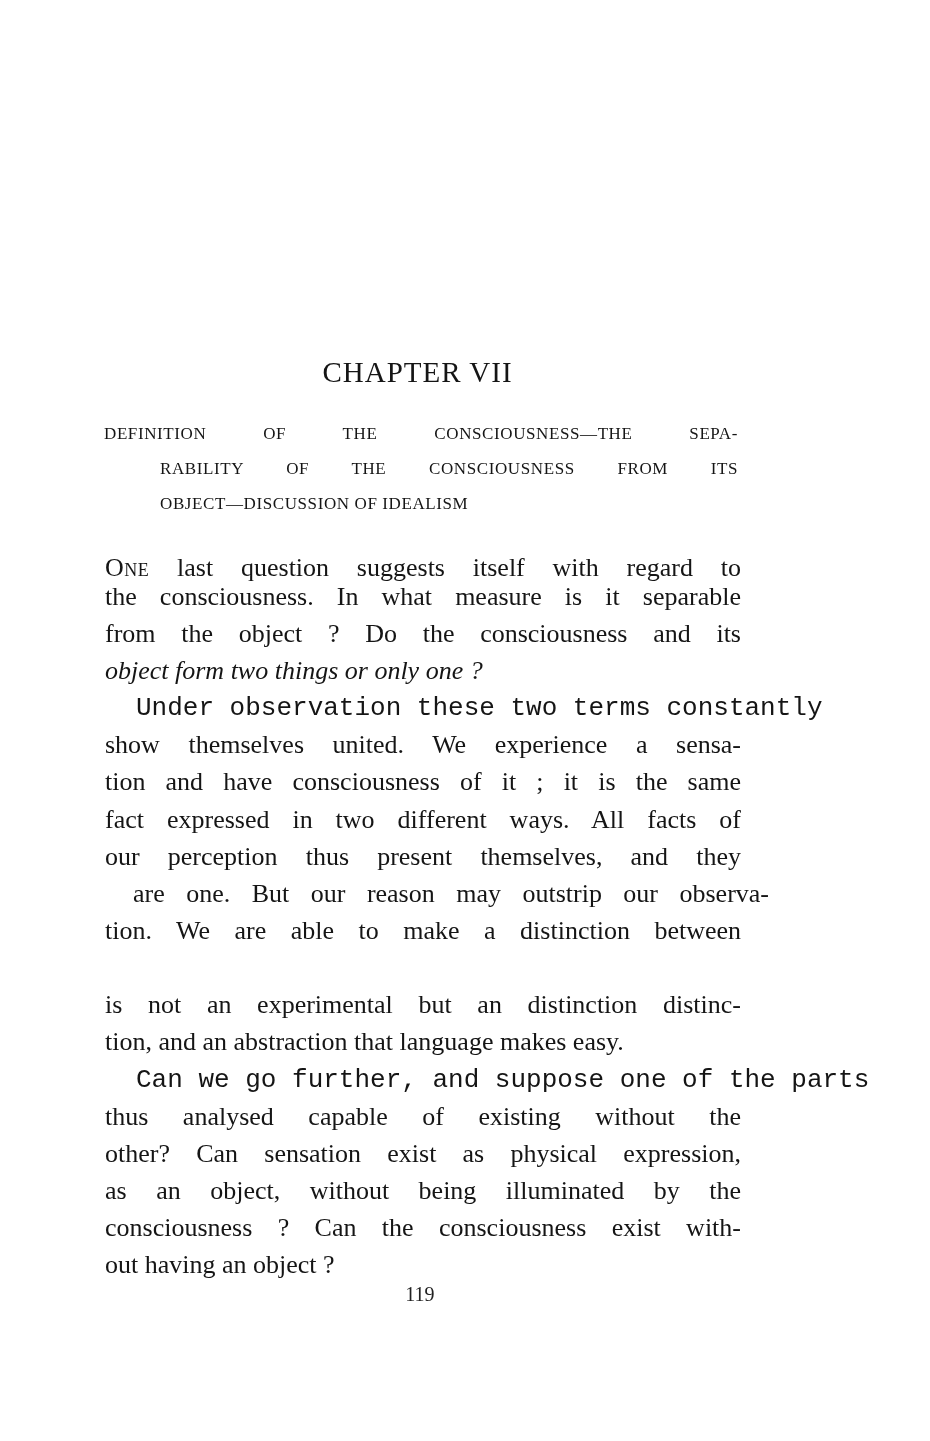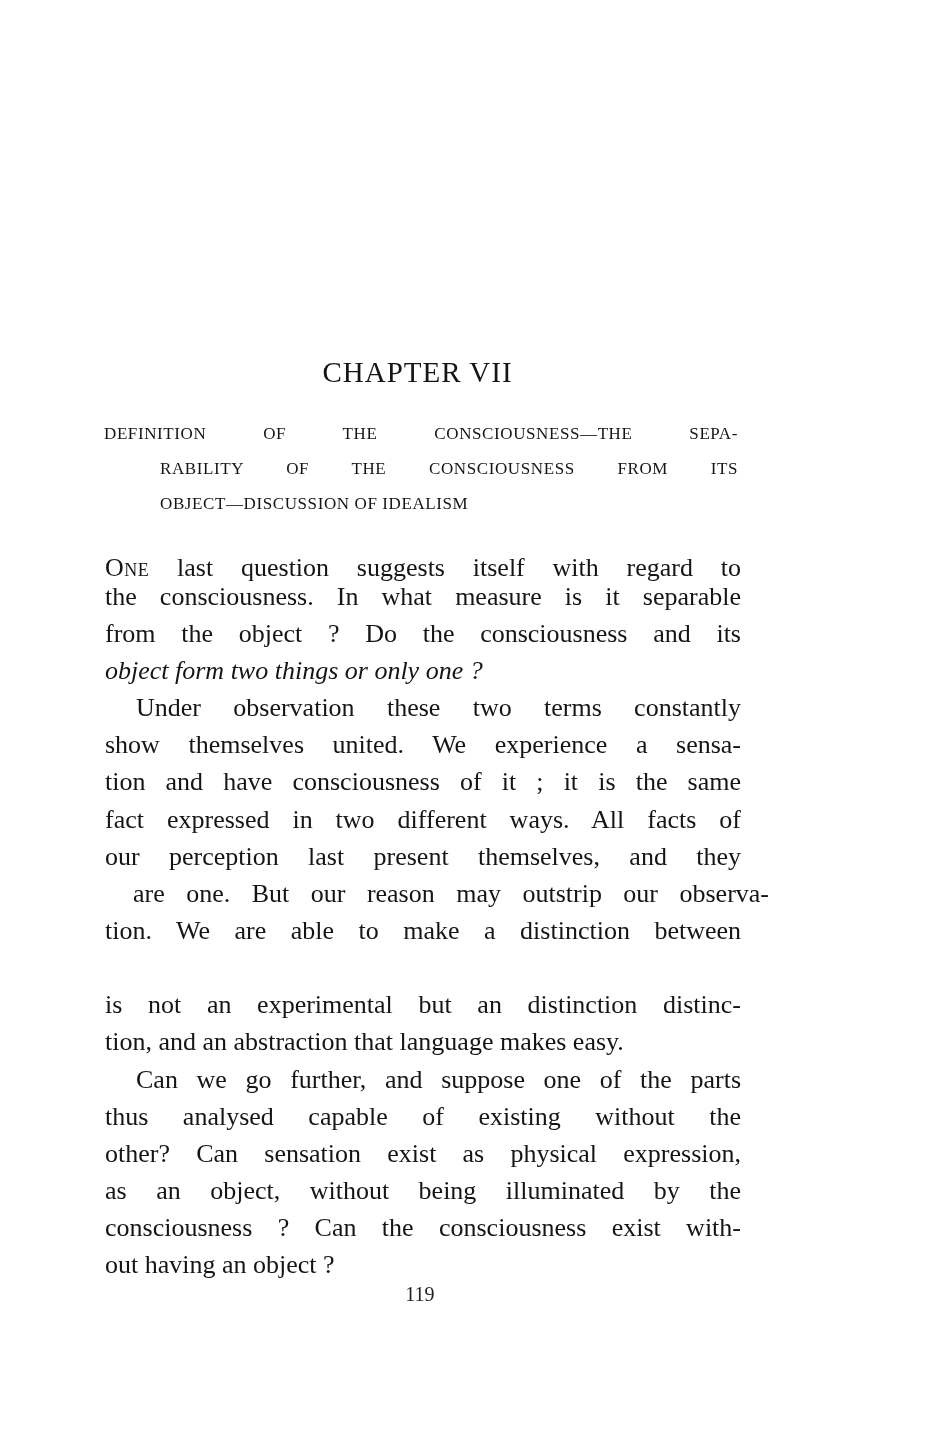--- a/index.html
+++ b/index.html
@@ -53,21 +53,21 @@
     left: 105px;
     width: 636px;
     font-family: "Liberation Serif", "DejaVu Serif", serif;
     font-size: 26px;
     line-height: 32px;
     white-space: nowrap;
     color: #151515;
     text-align: justify;
     text-align-last: justify;
   }
-  .text-line.indent { left: 136px; width: 605px; }
+  .text-line.indent { left: 136px; width: 605px; font-family: Liberation Mono, monospace; }
   .text-line.last { text-align-last: left; }
   .smallcaps { font-variant: small-caps; letter-spacing: 0.5px; }
   em { font-style: italic; }
 
   .page-number {
     position: absolute;
     top: 1272px;
     left: 400px;
     width: 40px;
     text-align: center;
@@ -90,21 +90,21 @@
 
   <div class="text-line" style="top:532px;margin-top:8px;"><span class="smallcaps">One</span><span> last question suggests itself with regard to</span></div>
   <div class="text-line" style="top:569px;">the consciousness.  In what measure is it separable</div>
   <div class="text-line" style="top:606px;">from the object ?  Do the consciousness and its</div>
   <div class="text-line last" style="top:643px;font-style:italic;">object form two things or only one ?</div>
 
   <div class="text-line indent" style="top:680px;">Under observation these two terms constantly</div>
   <div class="text-line" style="top:717px;">show themselves united.  We experience a sensa-</div>
   <div class="text-line" style="top:754px;">tion and have consciousness of it ; it is the same</div>
   <div class="text-line" style="top:792px;">fact expressed in two different ways.  All facts of</div>
-  <div class="text-line" style="top:829px;">our perception last present themselves, and they</div>
+  <div class="text-line" style="top:829px;">our perception thus present themselves, and they</div>
   <div class="text-line" style="top:866px;margin-left:28px;">are one.  But our reason may outstrip our observa-</div>
   <div class="text-line" style="top:903px;">tion.  We are able to make a distinction between</div>
   <div class="text-line" style="top:977px;">is not an experimental but an distinction distinc-</div>
   <div class="text-line last" style="top:1014px;">tion, and an abstraction that language makes easy.</div>
 
   <div class="text-line indent" style="top:1052px;">Can we go further, and suppose one of the parts</div>
   <div class="text-line" style="top:1089px;">thus analysed capable of existing without the</div>
   <div class="text-line" style="top:1126px;">other?  Can sensation exist as physical expression,</div>
   <div class="text-line" style="top:1163px;">as an object, without being illuminated by the</div>
   <div class="text-line" style="top:1200px;">consciousness ?  Can the consciousness exist with-</div>

